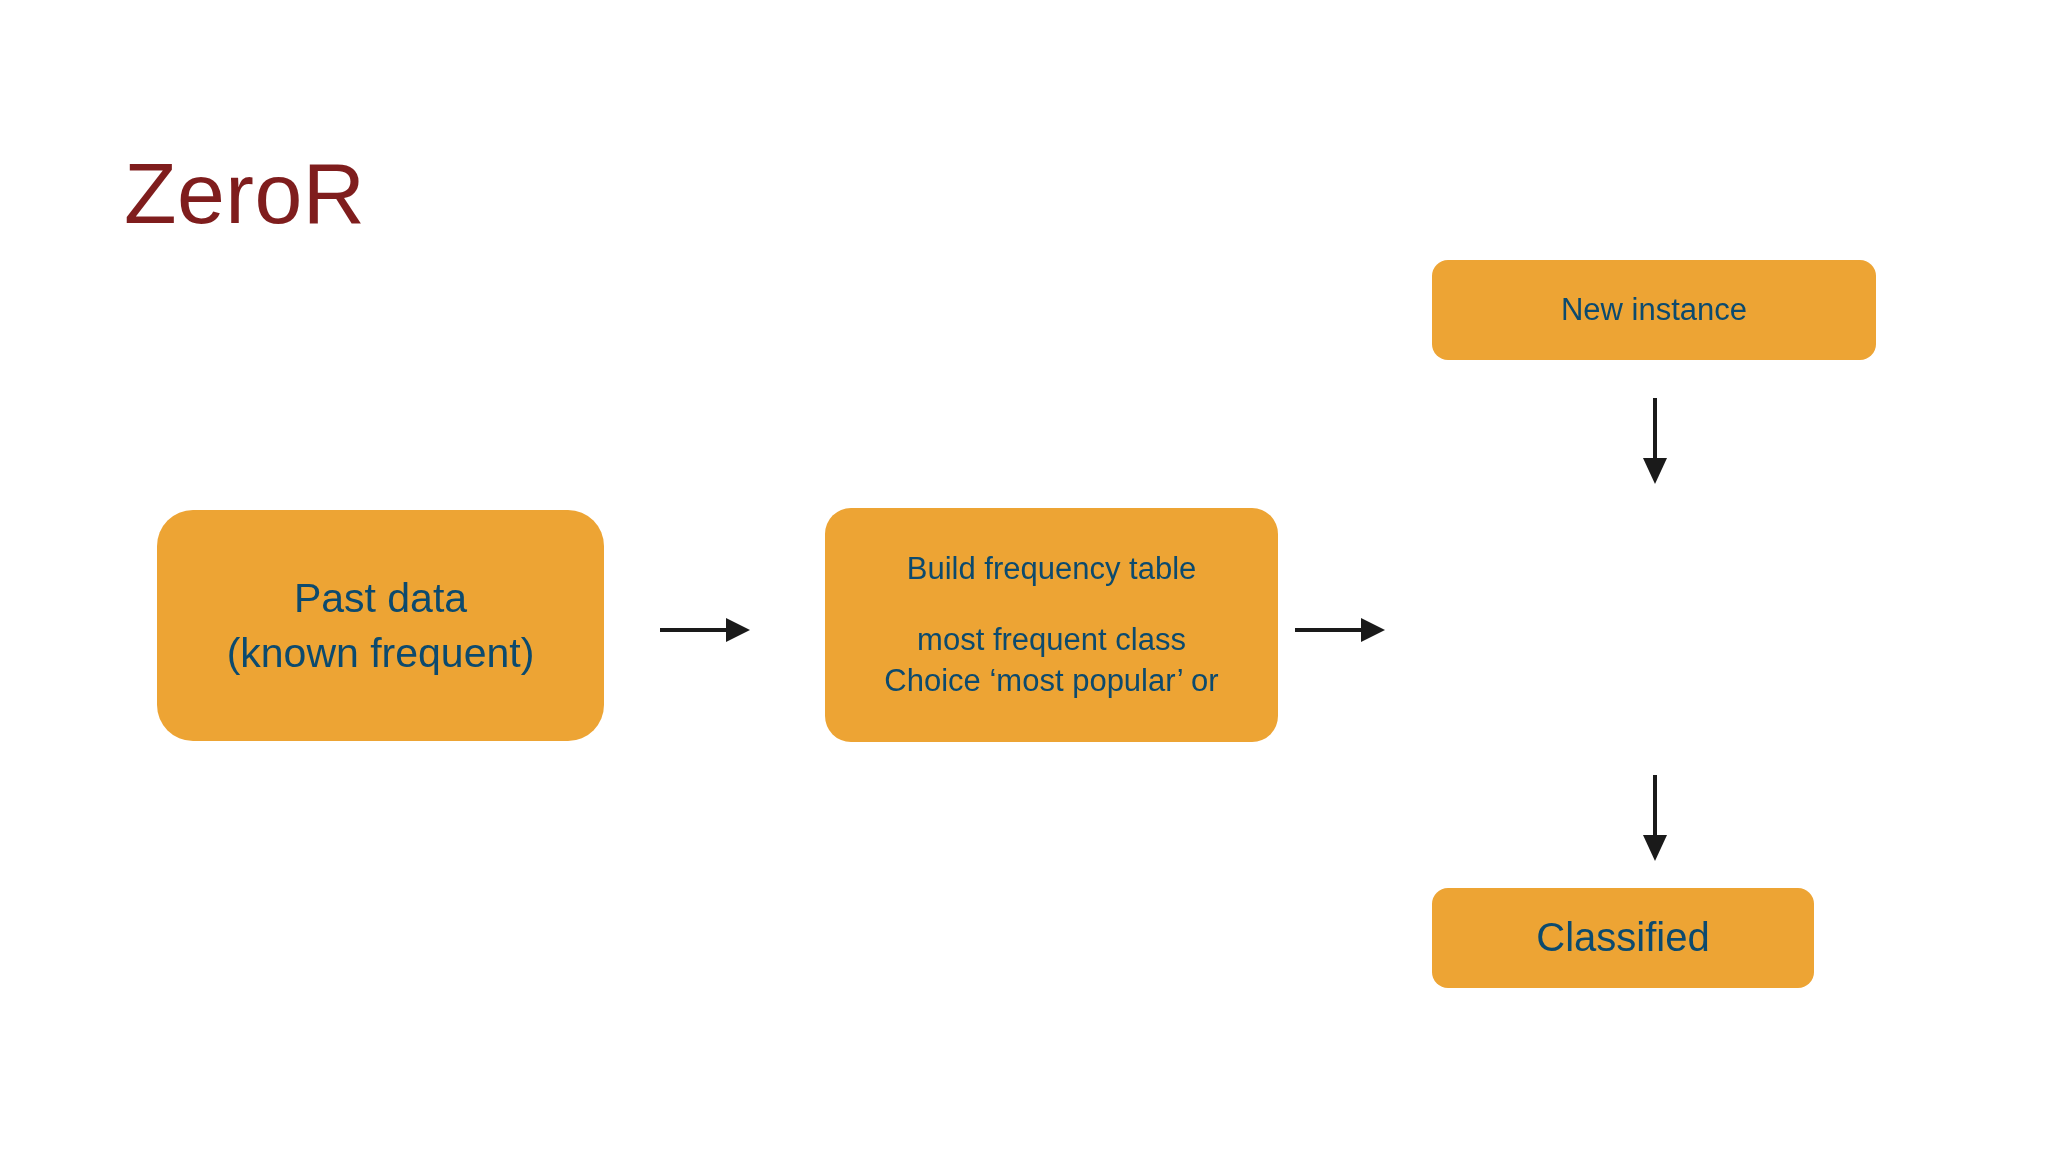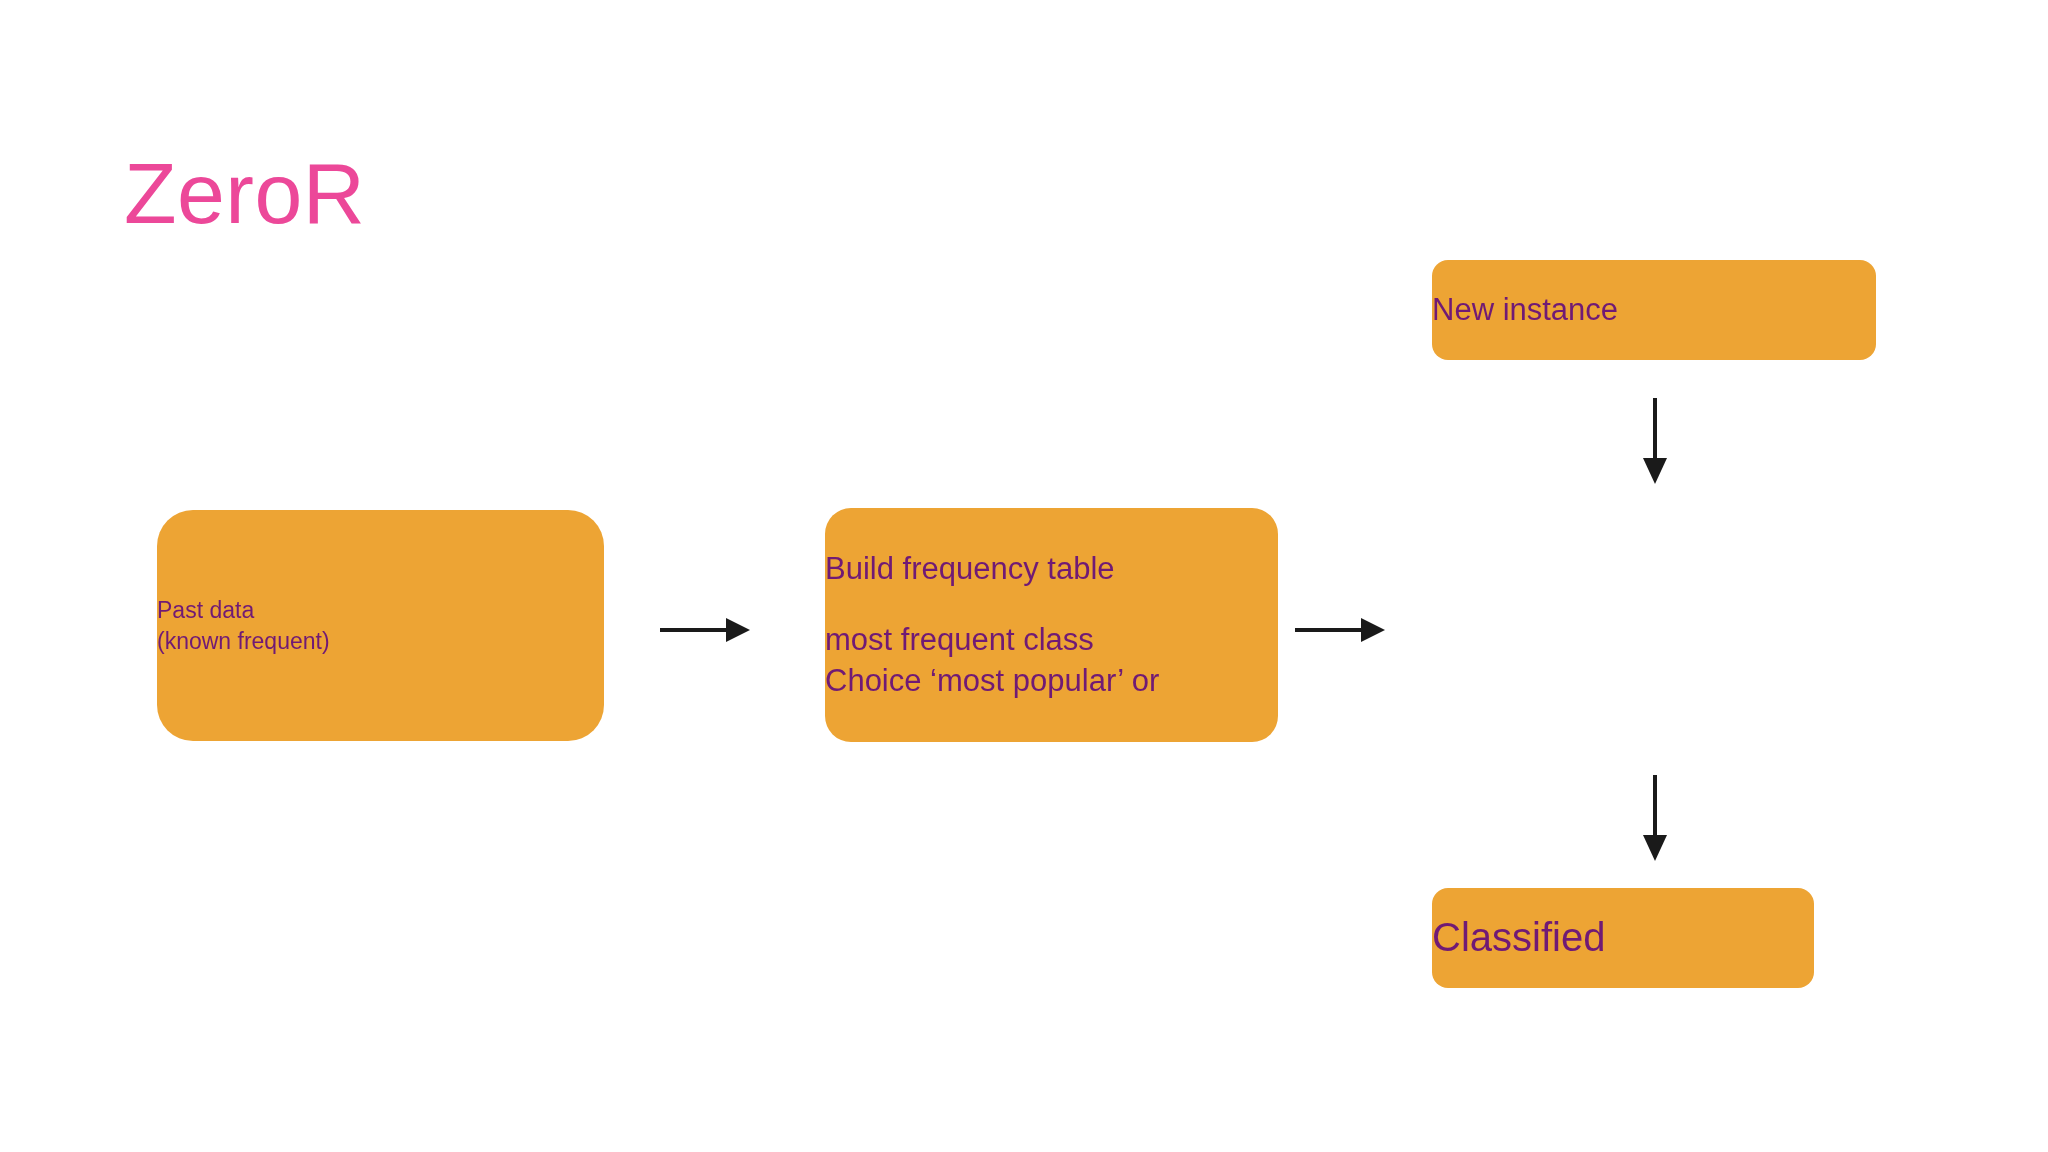--- a/index.html
+++ b/index.html
@@ -24,50 +24,50 @@
   
   #slide-title {
     position: absolute;
     left: 124px;
     top: 150px;
     font-family: "Liberation Sans", sans-serif;
     font-size: 86px;
     font-weight: 400;
     line-height: 1.0;
     letter-spacing: 0.5px;
-    color: #ec4899;
+    color: #7f1d1d;
     white-space: nowrap;
     user-select: none;
   }
 
   
   .proc-box {
     position: absolute;
     box-sizing: border-box;
     background: #EDA434;
-    color: #701a75;
+    color: #0c4a6e;
     display: flex;
     flex-direction: column;
-    align-items: flex-start;
+    align-items: center;
     justify-content: center;
     text-align: center;
     font-family: "Liberation Sans", sans-serif;
     font-weight: 400;
     line-height: 1.33;
     white-space: pre-line;
   }
 
   
   #box-past-data {
     left: 157px;
     top: 510px;
     width: 447px;
     height: 231px;
     border-radius: 36px;
-    font-size: 23px;
+    font-size: 41px;
   }
   #box-build-table {
     left: 793px;
     top: 508px;
     width: 453px;
     height: 234px;
     border-radius: 26px;
     font-size: 31px;
     margin-left: 32px;
   }

